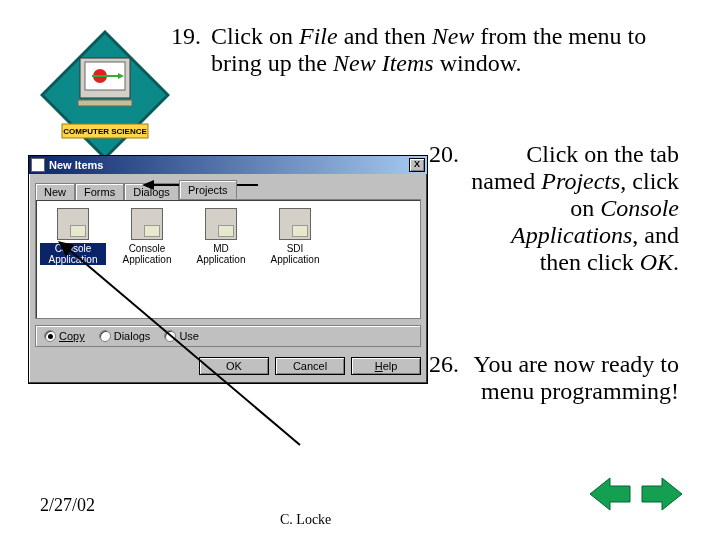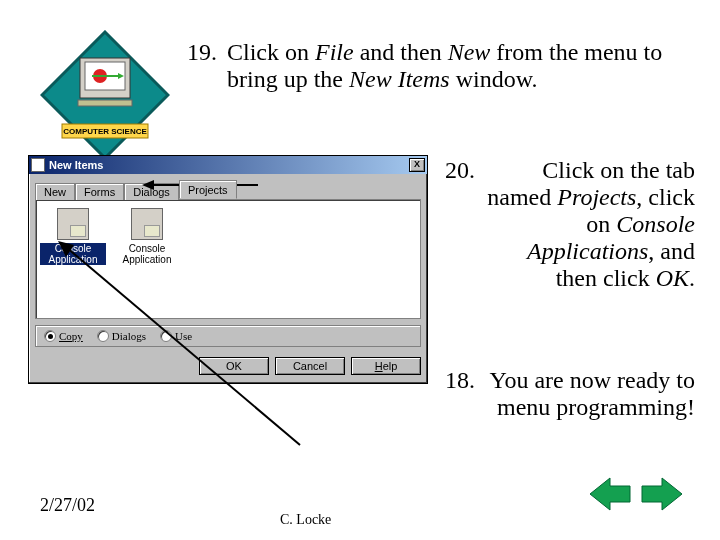--- a/index.html
+++ b/index.html
@@ -18,21 +18,21 @@
     position: absolute;
     left: 40px; top: 30px;
     width: 130px; height: 130px;
     pointer-events: none;
   }
 
   
   .instr-list {
     position: absolute;
     list-style: none;
-    margin: 17px; padding: 0;
+    margin: 1px; padding: 0;
     font-size: 24px;
   }
   .instr1 { left: 160px; top: 22px; width: 520px; }
   .instr2 { left: 418px; top: 140px; width: 280px; }
   .instr3 { left: 418px; top: 350px; width: 280px; }
   .instr-num {
     display: inline-block;
     width: 40px;
     text-align: right;
     margin-right: 10px;
@@ -150,21 +150,20 @@
 
   
   .radio-row {
     margin: 0 6px 6px 6px;
     border: 1px solid #808080;
     box-shadow: inset 1px 1px 0 #fff;
     padding: 4px 8px;
     display: flex;
     gap: 14px;
     align-items: center;
-    font-family: Liberation Serif, serif;
   }
   .radio {
     display: inline-flex; align-items: center; gap: 3px;
   }
   .radio-dot {
     width: 12px; height: 12px;
     border-radius: 50%;
     background: #fff;
     border: 1px solid #808080;
     box-shadow: inset 1px 1px 0 #404040;
@@ -241,21 +240,21 @@
   </span>
 </div>
 
 <div class="instr-list instr2">
   <span class="instr-num">20.</span><span class="instr-body">
     <span>Click on the tab named </span><span class="em">Projects</span><span>, click on </span><span class="em">Console Applications</span><span>, and then click </span><span class="em">OK</span><span>.</span>
   </span>
 </div>
 
 <div class="instr-list instr3">
-  <span class="instr-num">18.</span><span class="instr-body">You are now ready to menu programming!</span>
+  <span class="instr-num">26.</span><span class="instr-body">You are now ready to menu programming!</span>
 </div>
 
 <div class="win">
   <div class="titlebar">
     <span class="titlebar-icon"></span>
     <span class="titlebar-text">New Items</span>
     <span class="titlebar-btn">X</span>
   </div>
   <div class="tabs">
     <div class="tab">New</div>
@@ -264,20 +263,28 @@
     <div class="tab active">Projects</div>
   </div>
   <div class="tabpanel">
     <div class="app-item selected">
       <div class="app-icon"></div>
       <span class="app-label">Console Application</span>
     </div>
     <div class="app-item">
       <div class="app-icon"></div>
       <span class="app-label">Console Application</span>
+    </div>
+    <div class="app-item">
+      <div class="app-icon"></div>
+      <span class="app-label">MD Application</span>
+    </div>
+    <div class="app-item">
+      <div class="app-icon"></div>
+      <span class="app-label">SDI Application</span>
     </div>
   </div>
   <div class="radio-row">
     <span class="radio checked">
         <span class="radio-dot"></span>
         <span style="text-decoration:underline">Copy</span>
       </span>
     <span class="radio">
         <span class="radio-dot"></span>
         <span>Dialogs</span>

